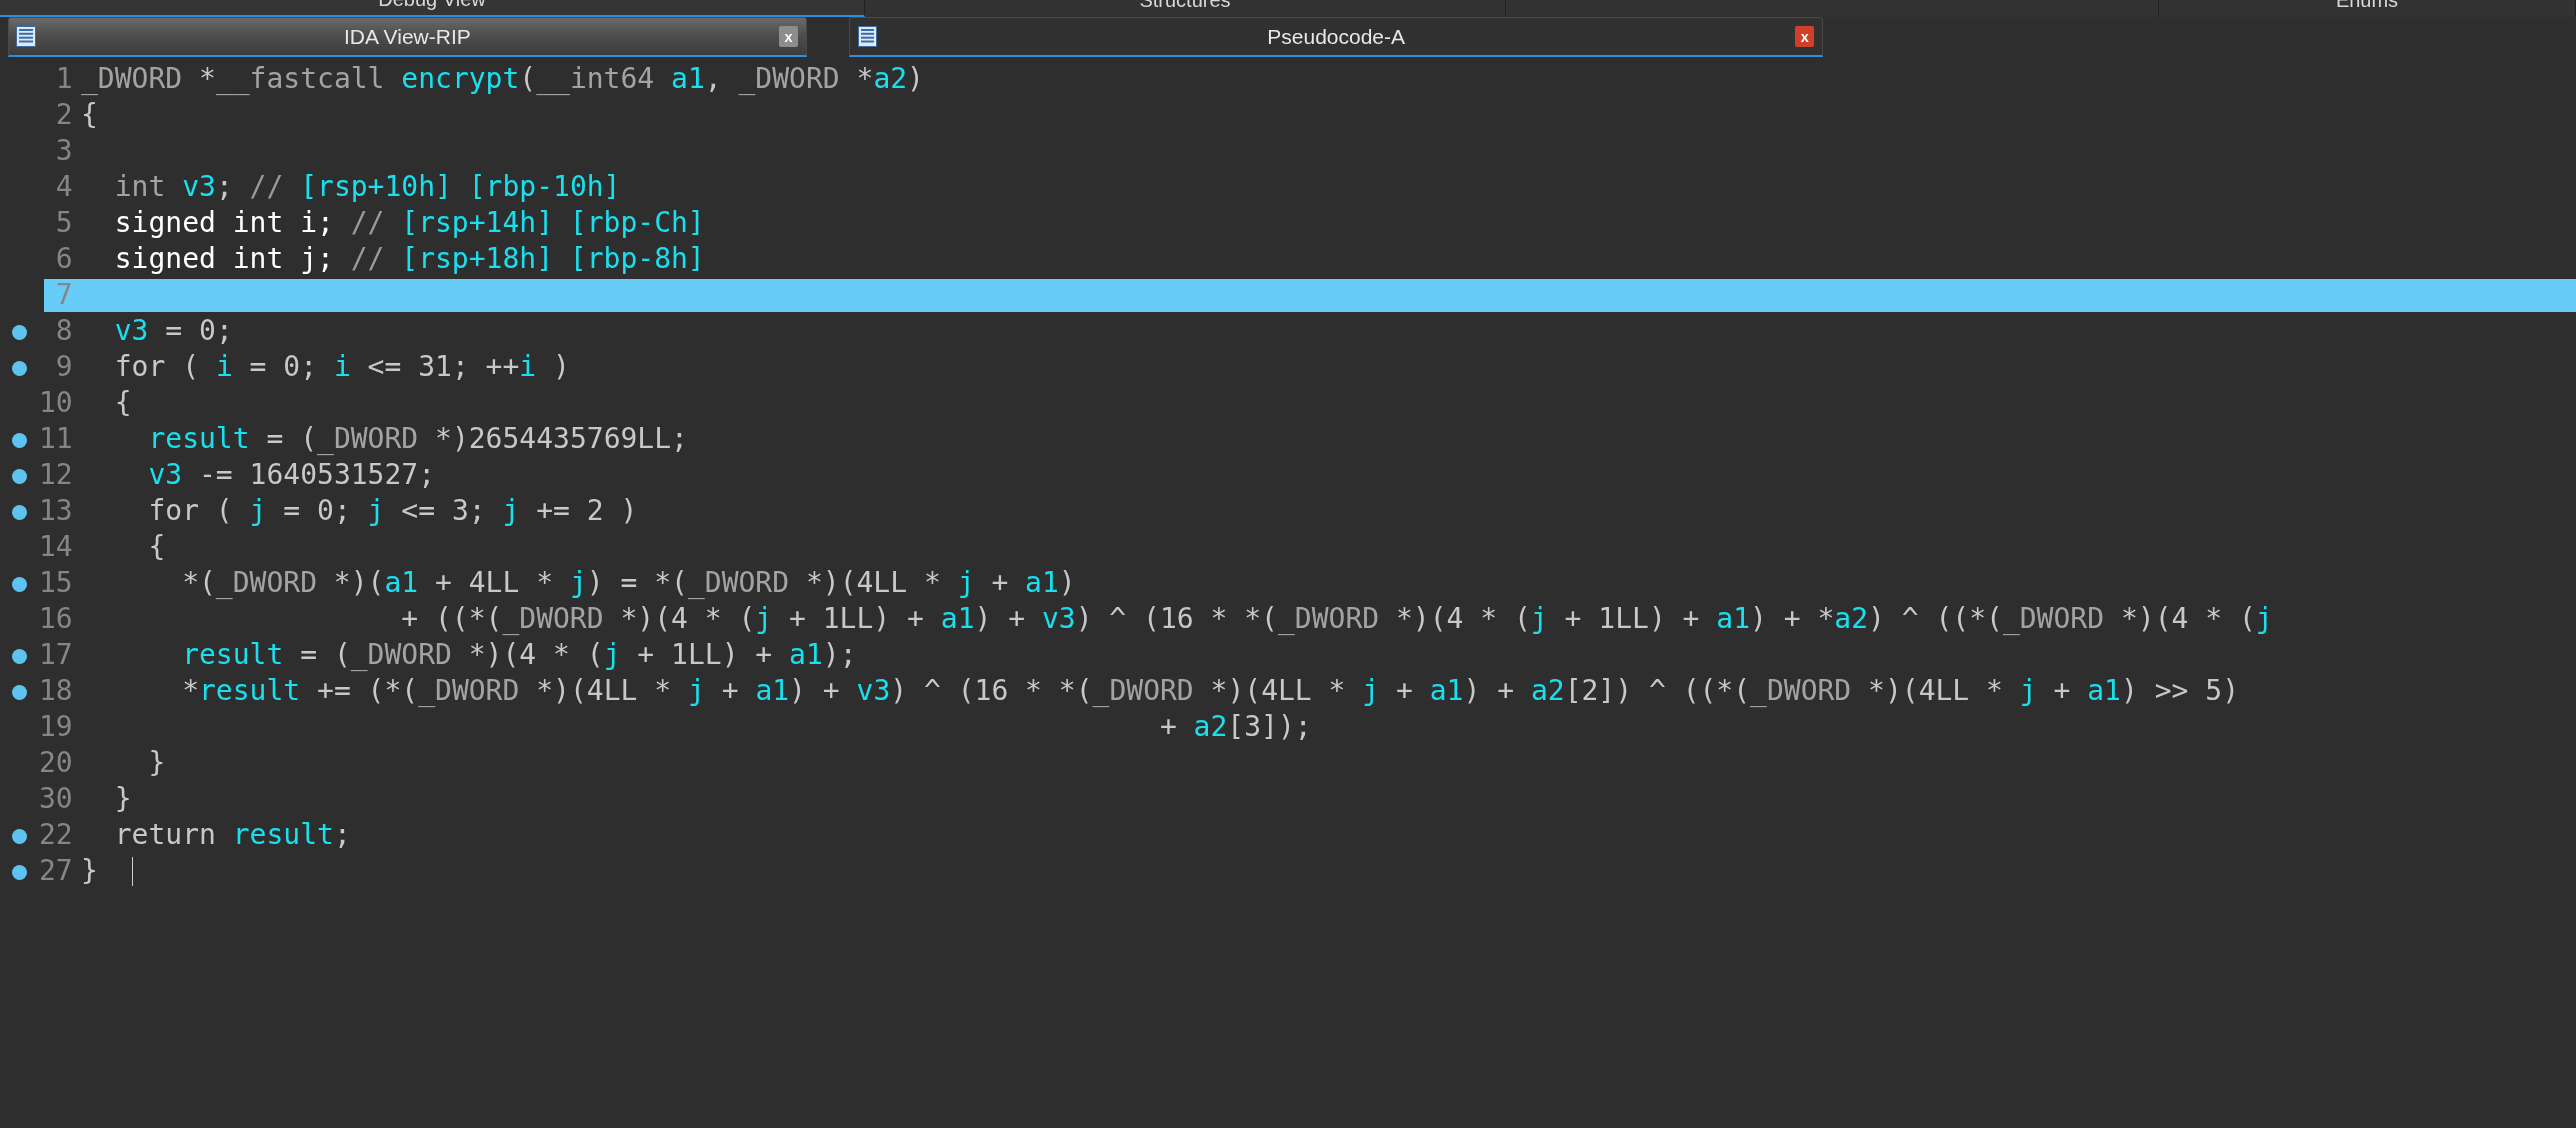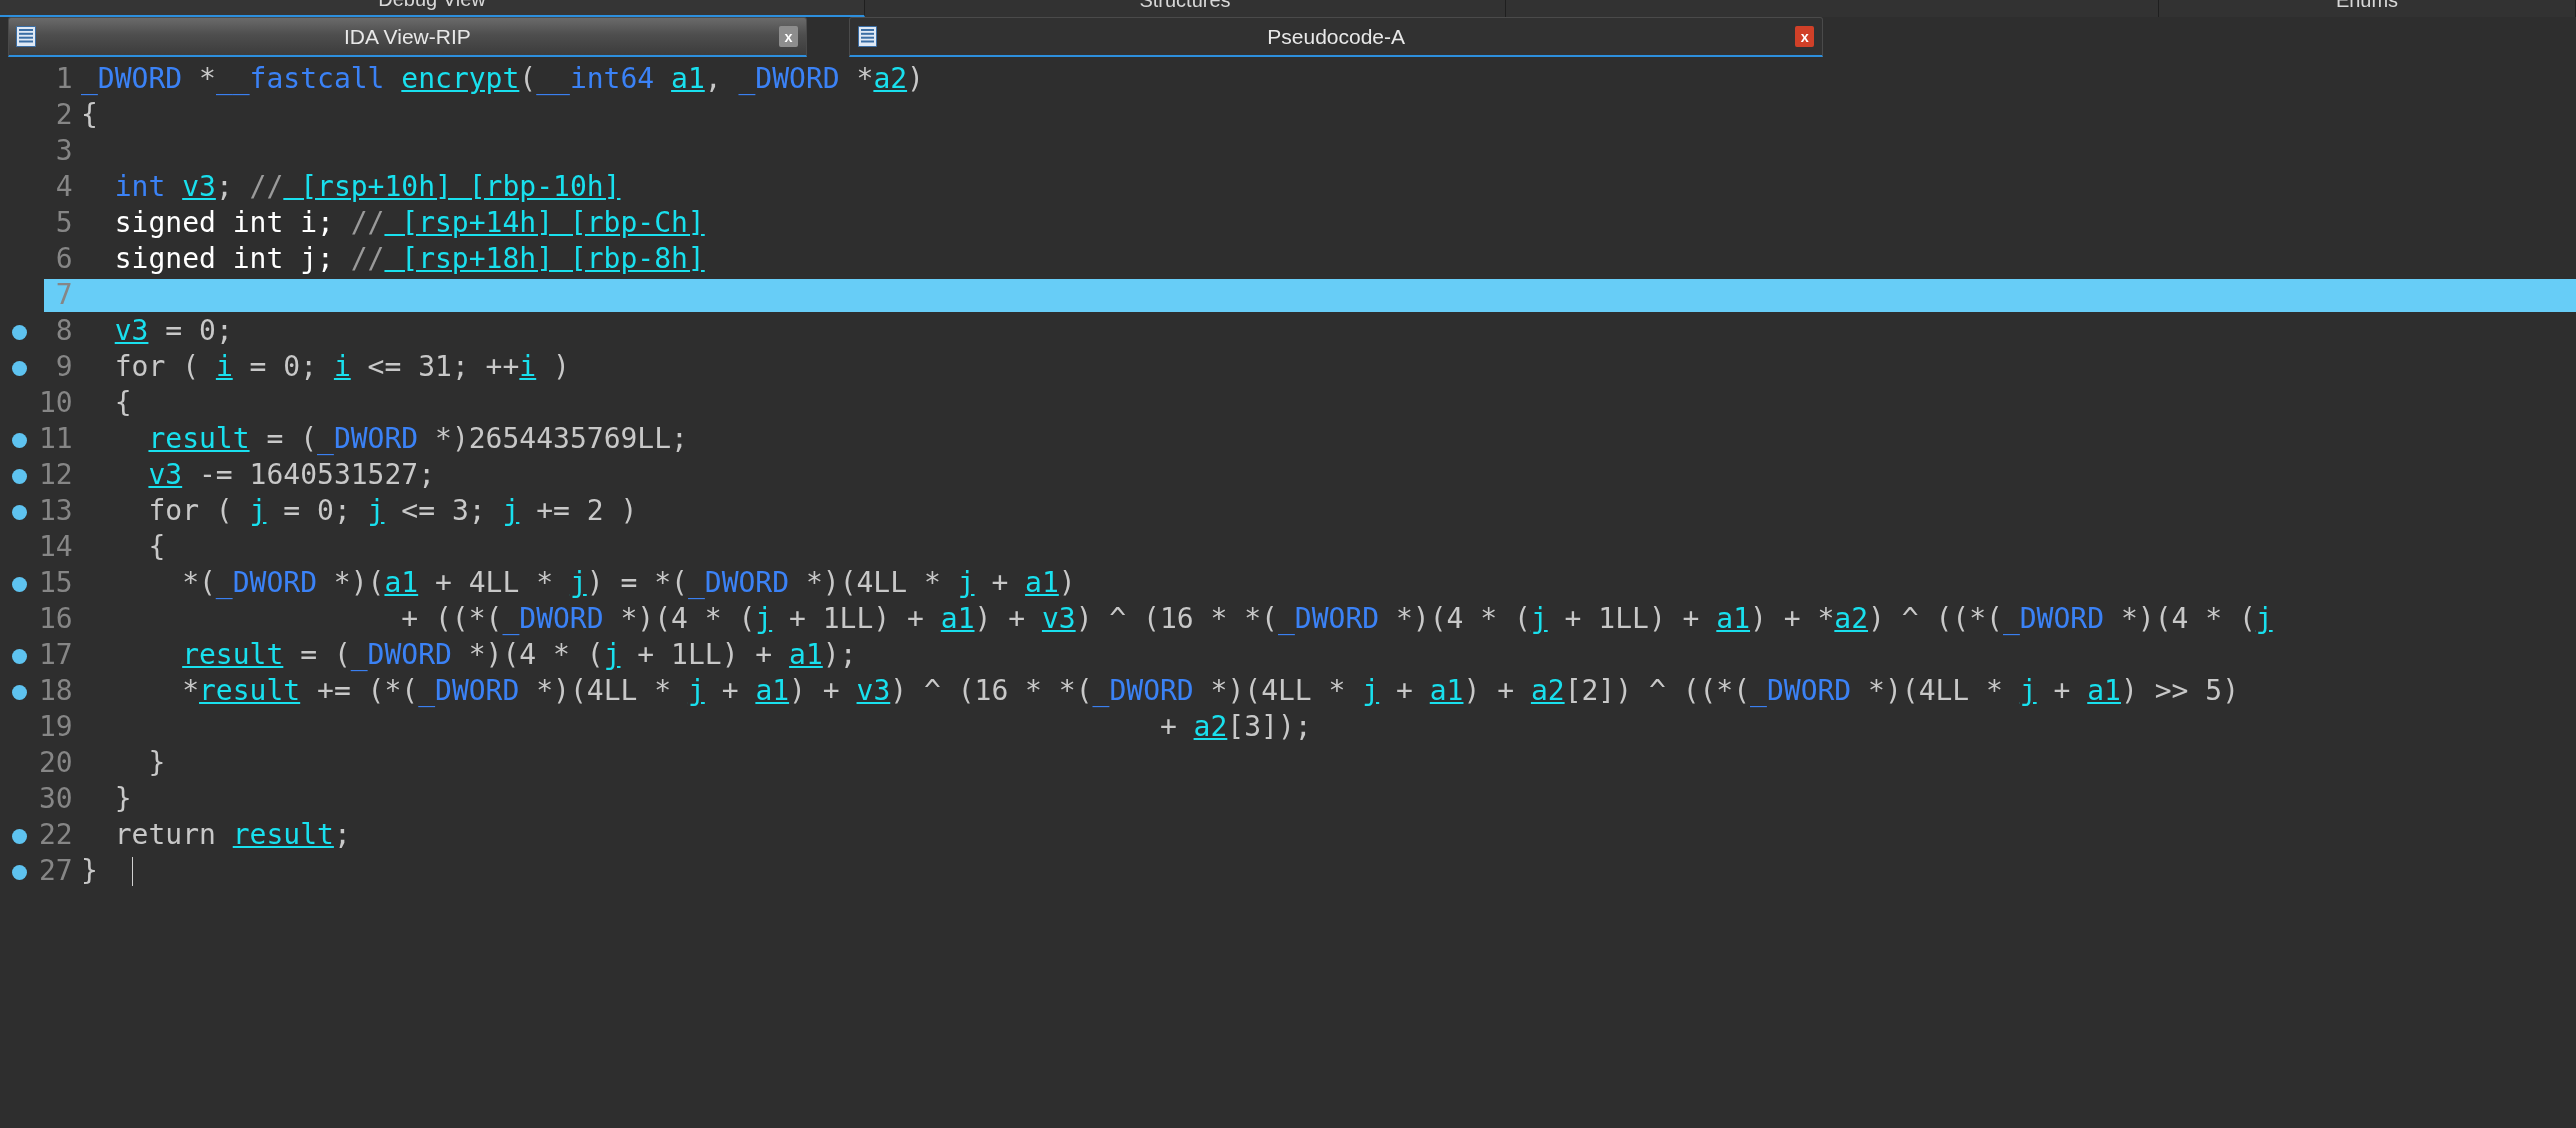--- a/index.html
+++ b/index.html
@@ -169,22 +169,22 @@
   }
   .hl-row {
     position: absolute;
     left: 44px; top: 1.9px;
     width: 2532px;
     height: 33px;
     background: #67cdf7;
   }
 
   
-  .c-kw   { color: #3b82f6; }   
-  .c-var  { color: #19e0ee; text-decoration: underline; }   
+  .c-kw   { color: #a3a3a3; }   
+  .c-var  { color: #19e0ee; }   
   .c-plain{ color: #c8c8c8; }   
   .c-dim  { color: #ffffff; }   
   .c-cmt  { color: #9a9a9a; }   
   .c-num  { color: #c8c8c8; }
 
   .caret {
     display: inline-block;
     width: 1.9px;
     height: 29px;
     background: #d0d0d0;

